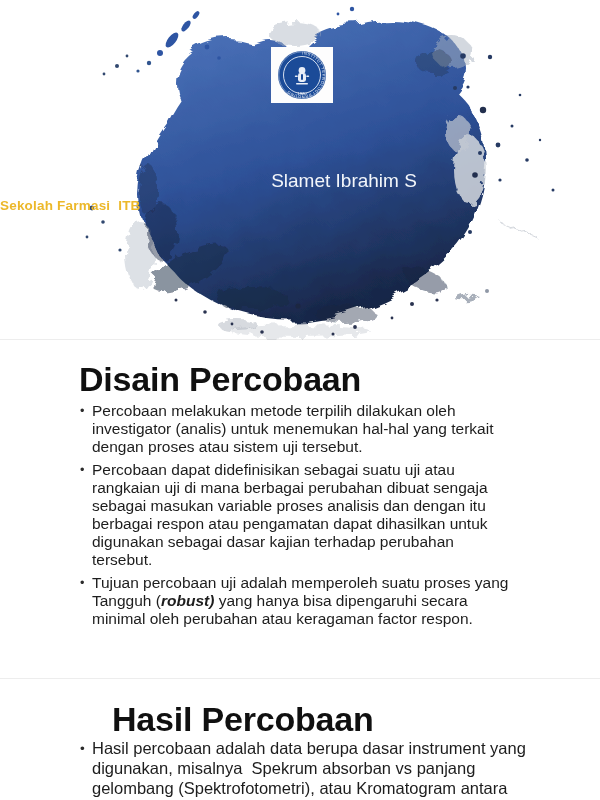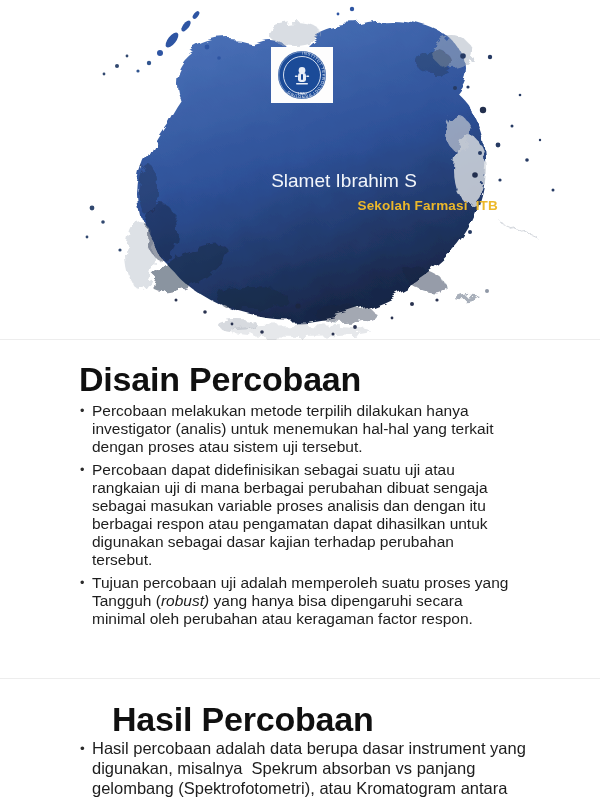--- a/index.html
+++ b/index.html
@@ -27,39 +27,39 @@
   .s1-title{
     position:absolute;top:101px;left:0;width:600px;text-align:center;
     color:#ffffff;font-size:23px;font-weight:700;line-height:26px;
     letter-spacing:0.2px;white-space:pre-line;
   }
   .s1-author{
     position:absolute;top:170px;left:0;width:600px;text-align:center;
     color:#f3f6fa;font-size:19px;font-weight:400;margin-left:44px;
   }
   .s1-affil{
-    position:absolute;top:198px;left:0;width:498px;text-align:right;
+    position:absolute;top:198px;left:0;width:498px;text-align:left;
     font-size:13.5px;font-weight:700;white-space:pre-wrap;letter-spacing:0.2px;
   }
 
   
   .section-heading{
     position:absolute;left:79px;color:#101010;
     font-size:34px;font-weight:700;letter-spacing:-0.2px;
   }
   #slide2 .section-heading{top:20px;}
   #slide3 .section-heading{top:21px;margin-left:33px;}
   .bullets{position:absolute;left:80px;width:482px;color:#1d1d1d;}
   #slide2 .bullets{top:62px;font-size:15.5px;line-height:18px;}
   #slide3 .bullets{top:59px;font-size:16.5px;line-height:20px;}
   .bullet{display:flex;margin-bottom:5px;}
   .bullet .marker{flex:none;width:12px;color:#2b2b2b;}
   .bullet .marker::before{content:"\2022";font-size:0.82em;position:relative;top:-1px;}
   .btext{white-space:pre-wrap;}
-  .em-robust{font-weight:400;font-style:italic;}
+  .em-robust{font-weight:700;font-style:italic;}
 </style>
 </head>
 <body>
 
 <div class="slide" id="slide1">
 
   <svg class="splat" width="600" height="340" viewBox="0 0 600 340" xmlns="http://www.w3.org/2000/svg">
     <defs>
       <linearGradient id="gB" x1="250" y1="15" x2="350" y2="335" gradientUnits="userSpaceOnUse">
         <stop offset="0" stop-color="#4a71b8"></stop>
@@ -184,21 +184,21 @@
   <div class="s1-affil" id="affil" style="color: rgb(236, 184, 42);">Sekolah Farmasi  ITB</div>
 </div>
 
 <div class="page-divider" id="divider1"></div>
 
 <div class="slide" id="slide2">
   <div class="section-heading">Disain Percobaan</div>
   <div class="bullets">
     <div class="bullet">
       <span class="marker"></span>
-      <span class="btext">Percobaan melakukan metode terpilih dilakukan hanya
+      <span class="btext">Percobaan melakukan metode terpilih dilakukan oleh
 investigator (analis) untuk menemukan hal-hal yang terkait
 dengan proses atau sistem uji tersebut.</span>
     </div>
     <div class="bullet">
       <span class="marker"></span>
       <span class="btext">Percobaan dapat didefinisikan sebagai suatu uji atau
 rangkaian uji di mana berbagai perubahan dibuat sengaja
 sebagai masukan variable proses analisis dan dengan itu
 berbagai respon atau pengamatan dapat dihasilkan untuk
 digunakan sebagai dasar kajian terhadap perubahan

